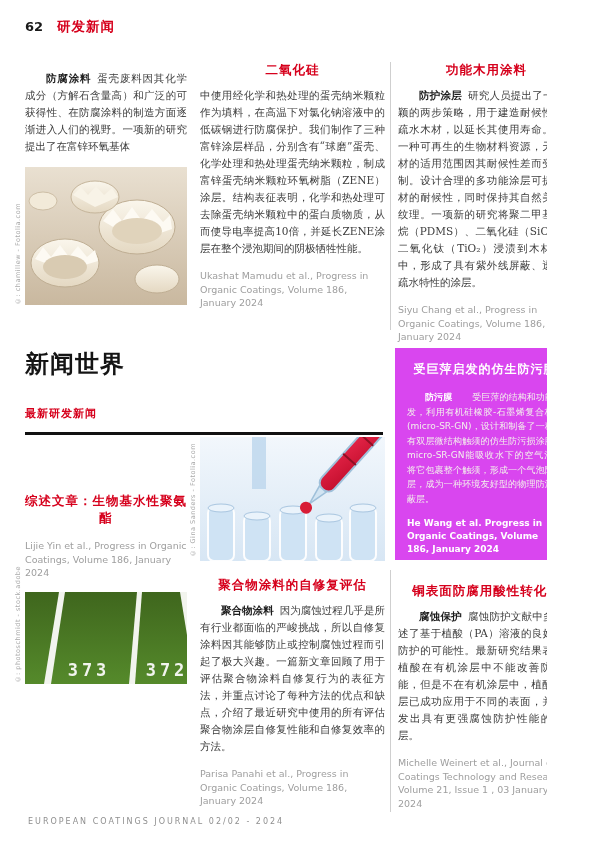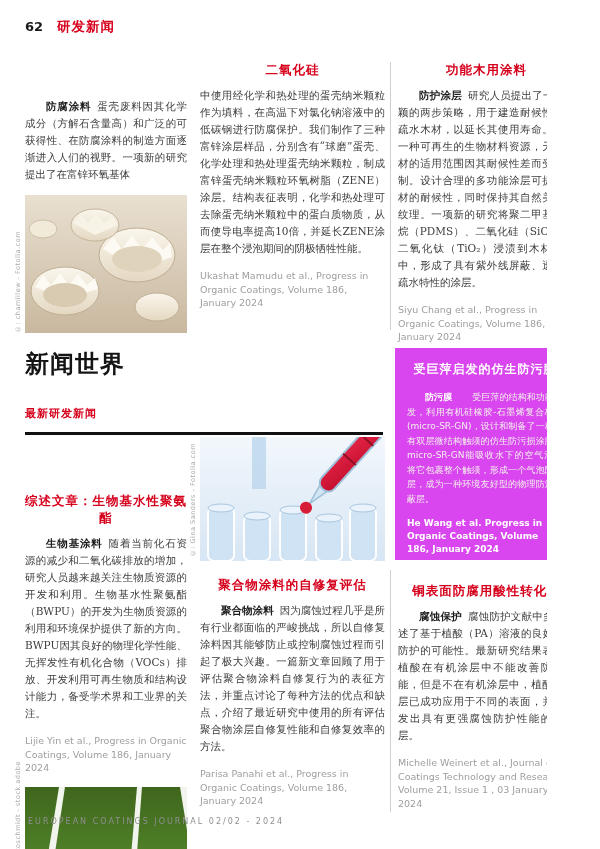--- a/index.html
+++ b/index.html
@@ -65,21 +65,21 @@
 <body>
 
 <div class="page">
 
   <div class="hdr">
     <span class="pageno">62</span>
     <span class="section">研发新闻</span>
   </div>
 
   <div class="col col-top-left">
-    <p class="body-text" style="margin-top:36px">
+    <p class="body-text" style="margin-top:8px">
       <span class="lead">防腐涂料</span><span>蛋壳废料因其化学成分（方解石含量高）和广泛的可获得性、在防腐涂料的制造方面逐渐进入人们的视野。一项新的研究提出了在富锌环氧基体</span>
     </p>
     <div class="photo-frame img-block">
       <span class="v-credit" style="left:-11px; bottom:0;">©: chamillew - Fotolia.com</span>
       <svg width="162" height="138" viewBox="0 0 162 138">
         <defs>
           <linearGradient id="eggbg" x1="0" y1="0" x2="0" y2="1">
             <stop offset="0" stop-color="#e9e0d1"></stop>
               <stop offset="1" stop-color="#c9b89f"></stop>
           </linearGradient>
@@ -118,23 +118,20 @@
   </div>
 
   <div class="vdiv vdiv-top"></div>
 
   <div class="nw-title">新闻世界</div>
   <div class="nw-sub">最新研发新闻</div>
   <div class="nw-rule"></div>
 
   <div class="col col-bot-left">
     <div class="kicker" style="margin-top:8px">综述文章：生物基水性聚氨酯</div>
-    <p class="body-text">
-      <span class="lead">生物基涂料</span><span>随着当前化石资源的减少和二氧化碳排放的增加，研究人员越来越关注生物质资源的开发和利用。生物基水性聚氨酯（BWPU）的开发为生物质资源的利用和环境保护提供了新的方向。BWPU因其良好的物理化学性能、无挥发性有机化合物（VOCs）排放、开发利用可再生物质和结构设计能力，备受学术界和工业界的关注。</span>
-    </p>
     <p class="cite">Lijie Yin et al., Progress in Organic Coatings, Volume 186, January 2024</p>
     <div class="photo-frame img-block">
       <span class="v-credit" style="left:-11px; bottom:0;">©: photoschmidt - stock.adobe</span>
       <svg width="162" height="92" viewBox="0 0 162 92">
         <defs>
           <linearGradient id="grass" x1="0" y1="0" x2="0" y2="1">
             <stop offset="0" stop-color="#3f661d"></stop>
               <stop offset="1" stop-color="#558a2b"></stop>
           </linearGradient>
         </defs>

